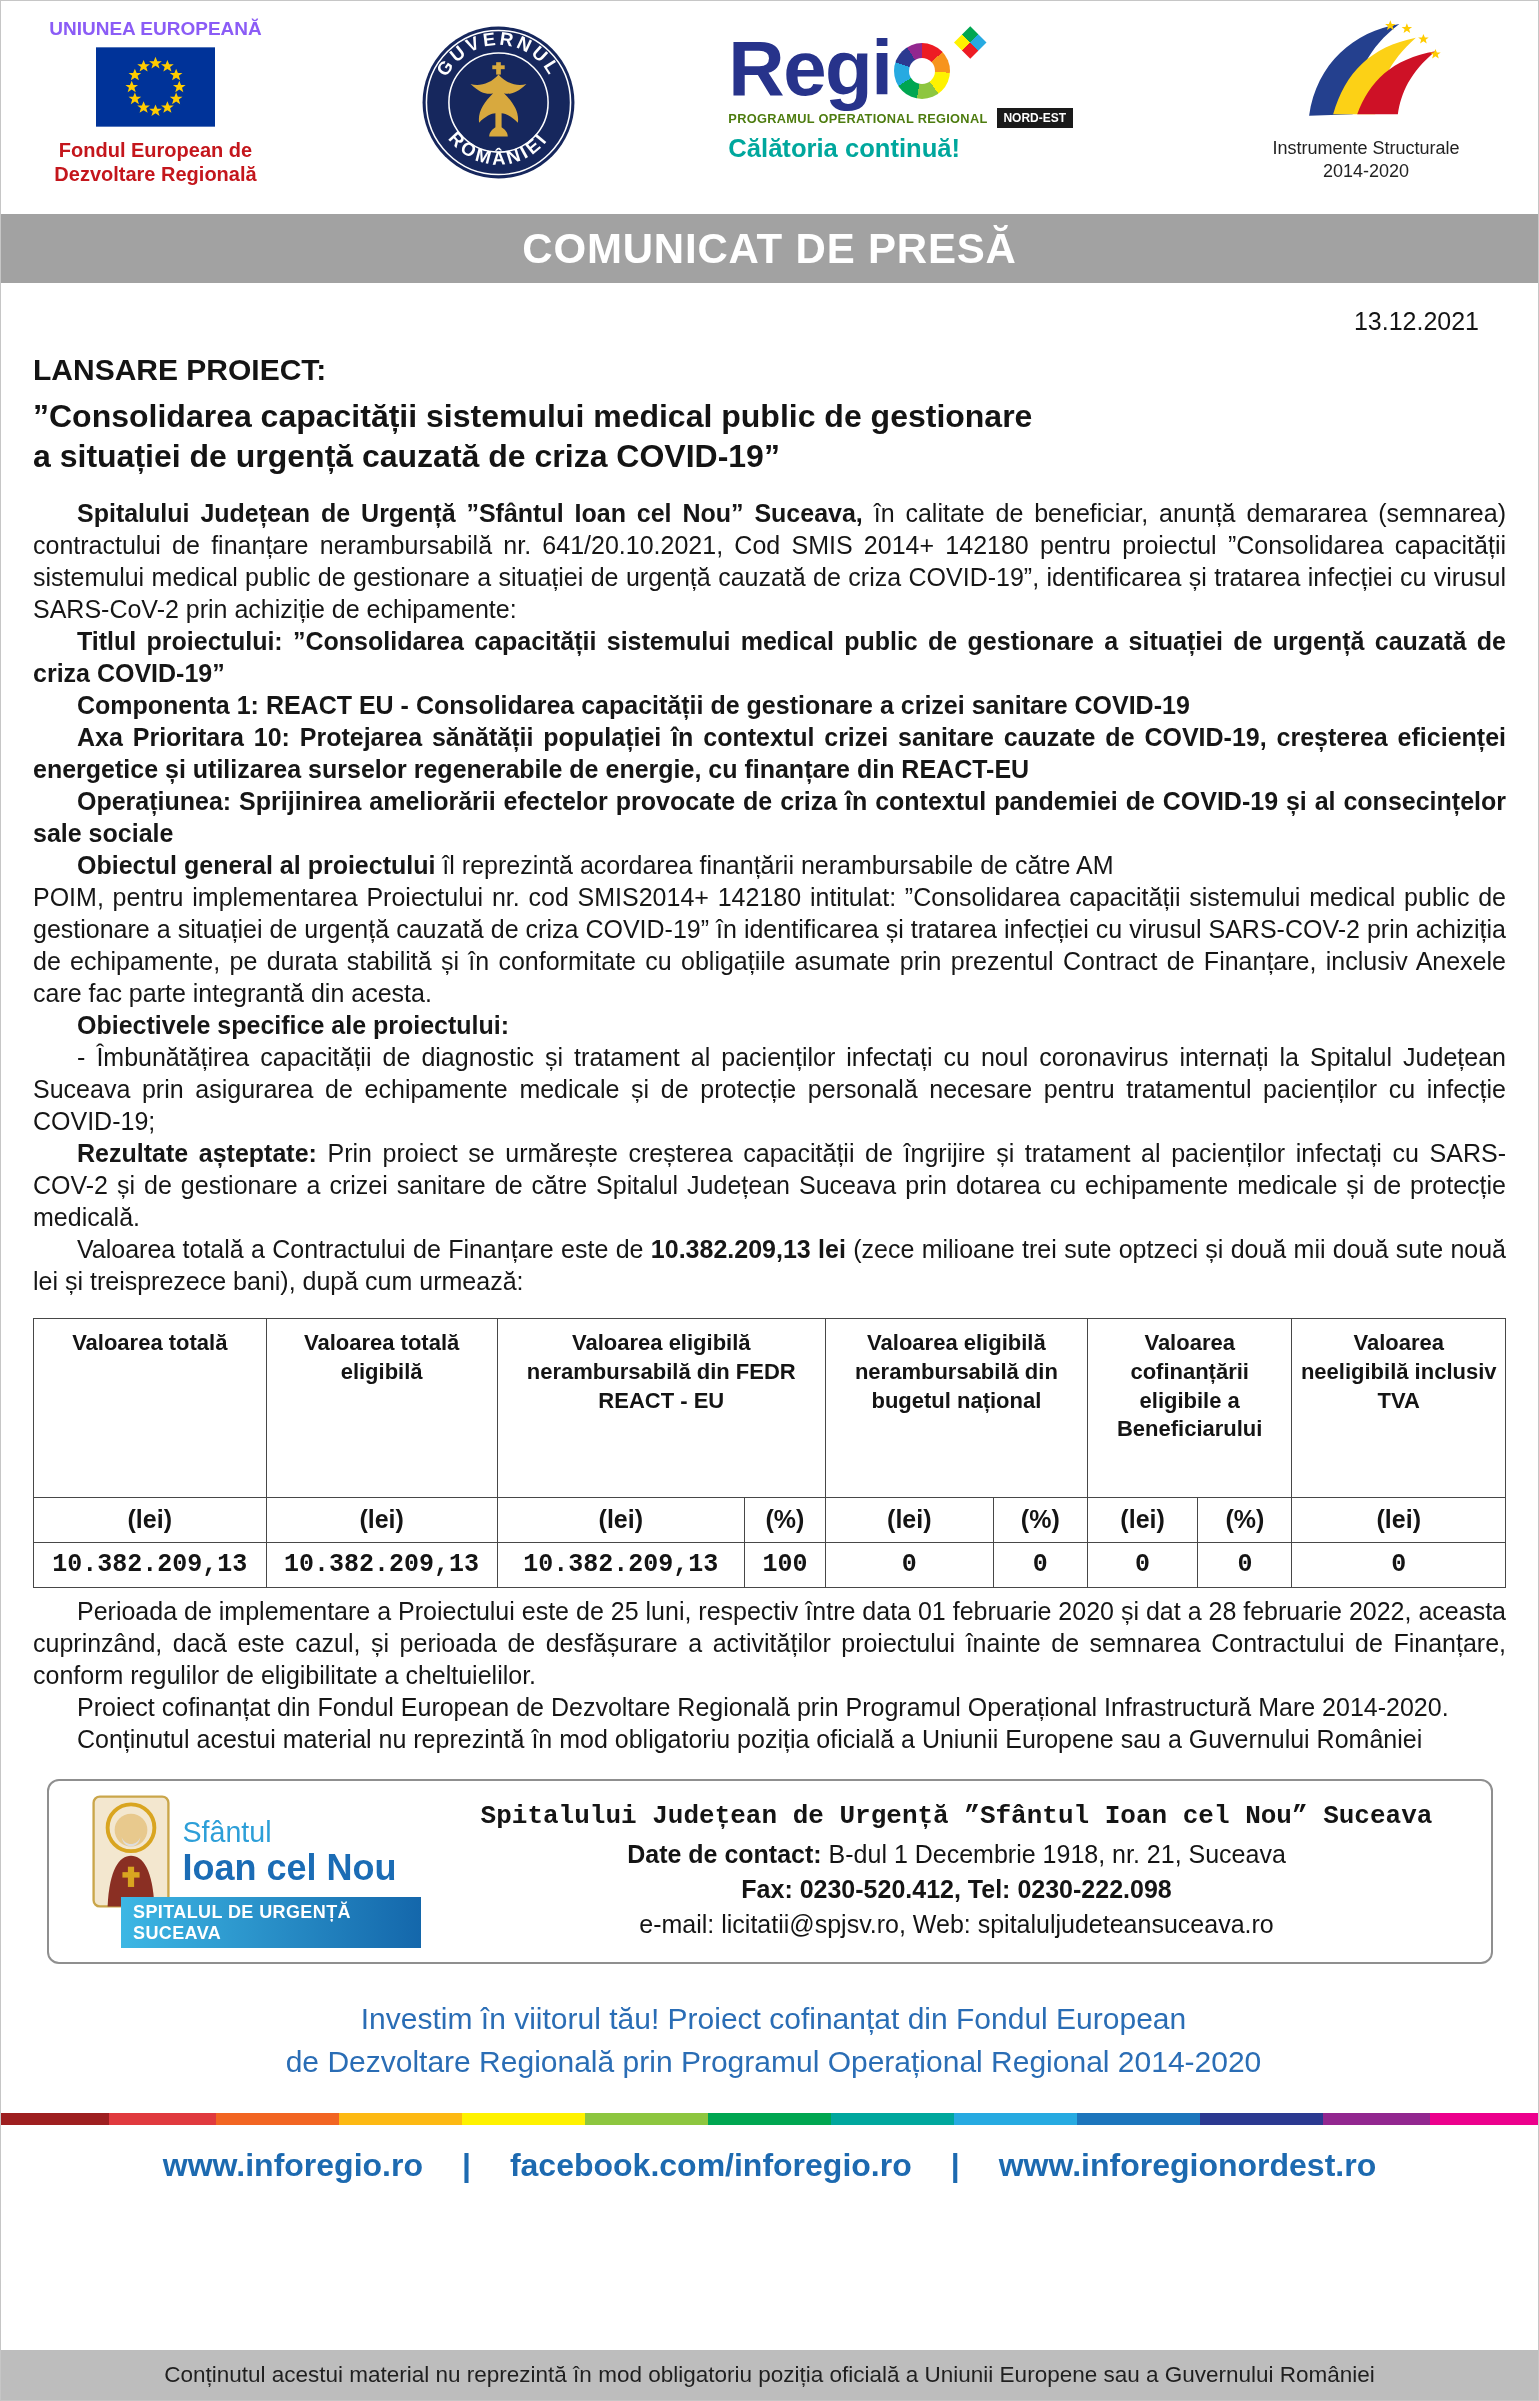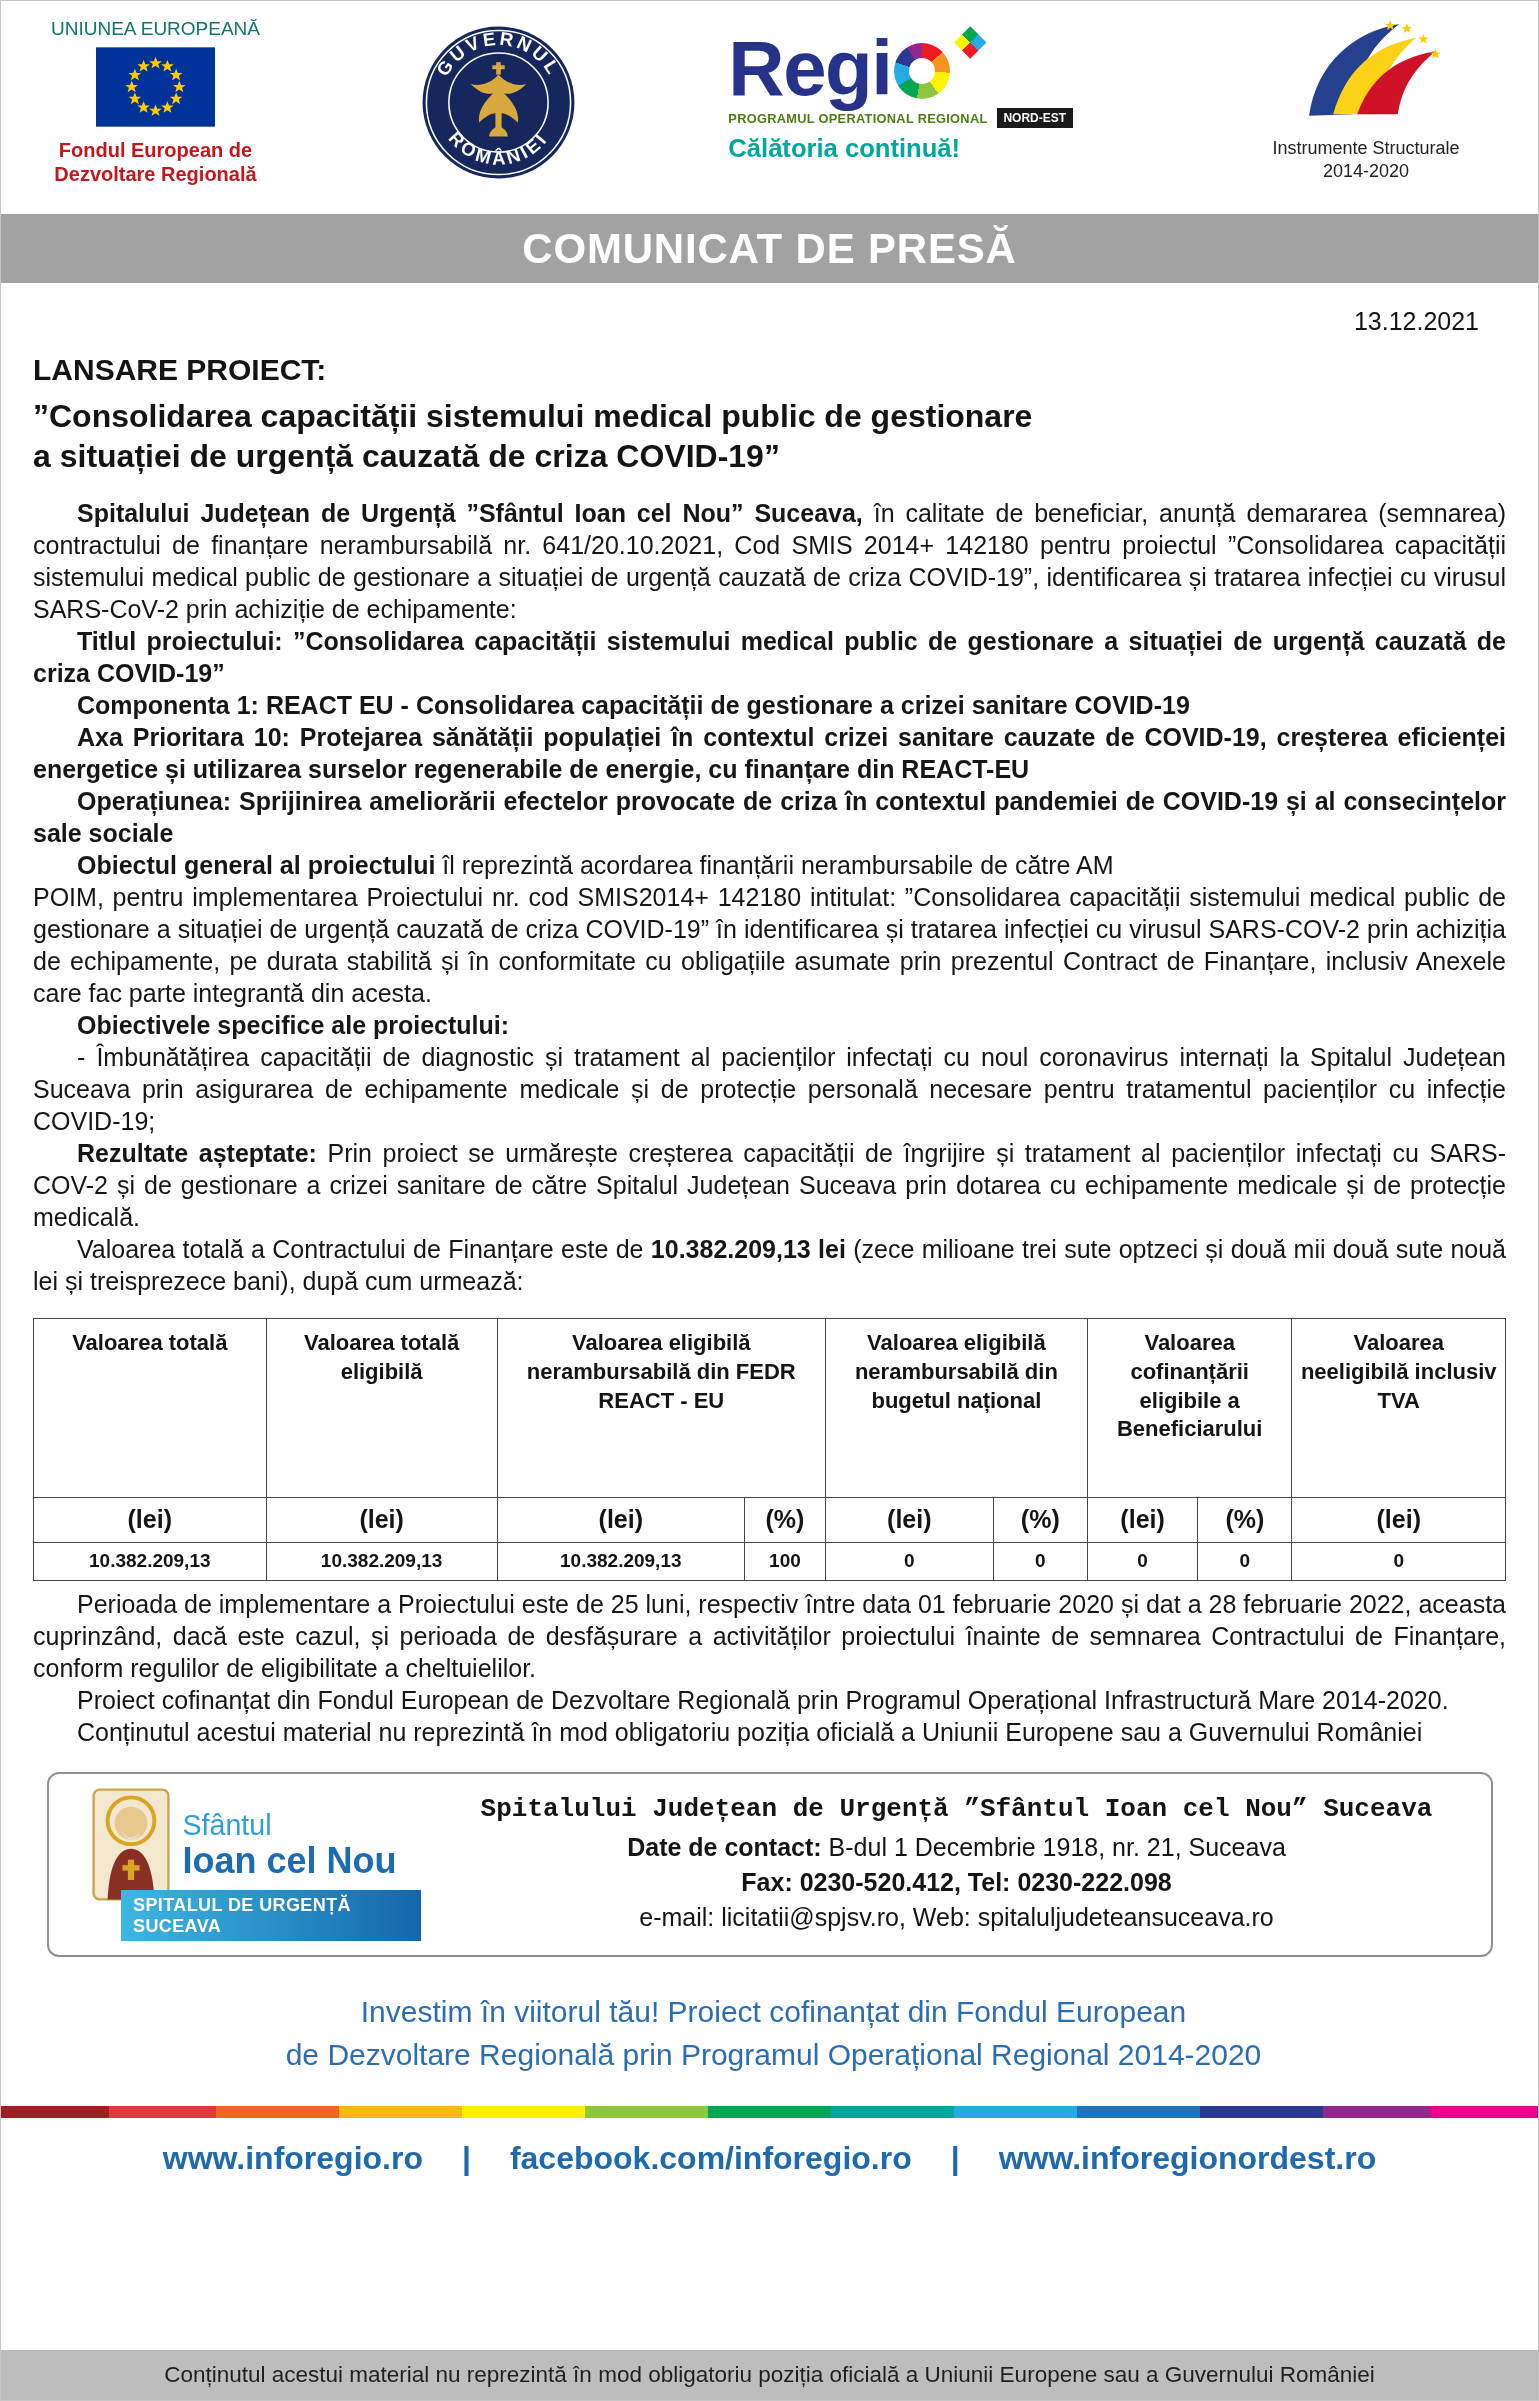--- a/index.html
+++ b/index.html
@@ -3,21 +3,21 @@
 <meta charset="utf-8">
 <style>
   * { margin:0; padding:0; box-sizing:border-box; }
   html,body { background:#ffffff; }
   body { font-family:"Liberation Sans", sans-serif; color:#141414; }
   .page { width:1539px; min-height:2401px; background:#fff; border:1.5px solid #c6c6c6; display:flex; flex-direction:column; }
 
   
   .logos { display:flex; justify-content:space-between; align-items:flex-start; padding:16.5px 48px 6px 42px; min-height:213px; }
   .eu-logo { width:225px; text-align:center; }
-  .eu-title { color:#0f766e; font-weight:normal; font-size:19px; margin-bottom:7.5px; }
+  .eu-title { color:#8b5cf6; font-weight:bold; font-size:19px; margin-bottom:7.5px; }
   .eu-sub { color:#c4161c; font-weight:bold; font-size:20px; line-height:1.2; margin-top:7.5px; }
   .gov-logo { margin-top:7.5px; }
   .regio-logo { width:361px; margin-top:13.5px; }
   .regio-row { display:flex; align-items:flex-end; }
   .regio-word { font-size:78px; font-weight:bold; color:#27338b; line-height:0.82; letter-spacing:-1.5px; }
   .regio-o { width:56px; height:56px; border-radius:50%; margin:0 0 1.5px 3px; position:relative;
      background:conic-gradient(#ed1c24 0 13%, #f7941d 13% 26%, #fff200 26% 40%, #8dc63f 40% 53%, #00a651 53% 66%, #27aae1 66% 80%, #2b3990 80% 91%, #92278f 91% 100%); }
   .regio-o::after { content:""; position:absolute; inset:15px; border-radius:50%; background:#fff; }
   .ne-diamond { width:22.5px; height:22.5px; margin:0 0 47px 9px; transform:rotate(45deg); flex:0 0 auto;
      background:conic-gradient(#27aae1 0 25%, #ed1c24 25% 50%, #fff200 50% 75%, #00a651 75% 100%); }
@@ -39,21 +39,21 @@
   .t1 { font-size:30px; margin-bottom:9px; }
   .t2 { font-size:32px; line-height:1.28; }
   .bodytext p { font-size:25px; line-height:1.28; text-align:justify; text-indent:44px; color:#161616; }
   .bodytext p.no-indent { text-indent:0; }
 
   
   table.fin-table { width:100%; border-collapse:collapse; margin:21px 0 7.5px 0; table-layout:fixed; }
   table.fin-table th, table.fin-table td { border:1.5px solid #474747; text-align:center; font-weight:bold; }
   tr.ht th { font-size:22px; line-height:1.3; vertical-align:top; padding:10.5px 7.5px; height:179px; }
   tr.ut td { font-size:25px; padding:7.5px 3px; }
-  tr.vt td { font-size:19px; padding:7.5px 3px; }
+  tr.vt td { font-size:25px; padding:7.5px 3px;font-family:Liberation Mono, monospace; }
 
   
   .contact-box { border:2.3px solid #8f8f8f; border-radius:12px; margin:24px 13.5px 0 13.5px;
                  padding:13.5px 19.5px; display:flex; align-items:center; gap:21px; }
   .hosp-logo { width:353px; flex:0 0 auto; display:flex; flex-direction:column; align-items:center; }
   .hosp-top { display:flex; align-items:center; gap:12px; }
   .hosp-names { text-align:left; }
   .hosp-n1 { color:#2d9fd8; font-size:28.6px; }
   .hosp-n2 { color:#1b6cb5; font-size:36px; font-weight:bold; line-height:1.05; }
   .hosp-banner { background:linear-gradient(90deg,#3db7e4,#1467ab); color:#fff; font-weight:bold;

